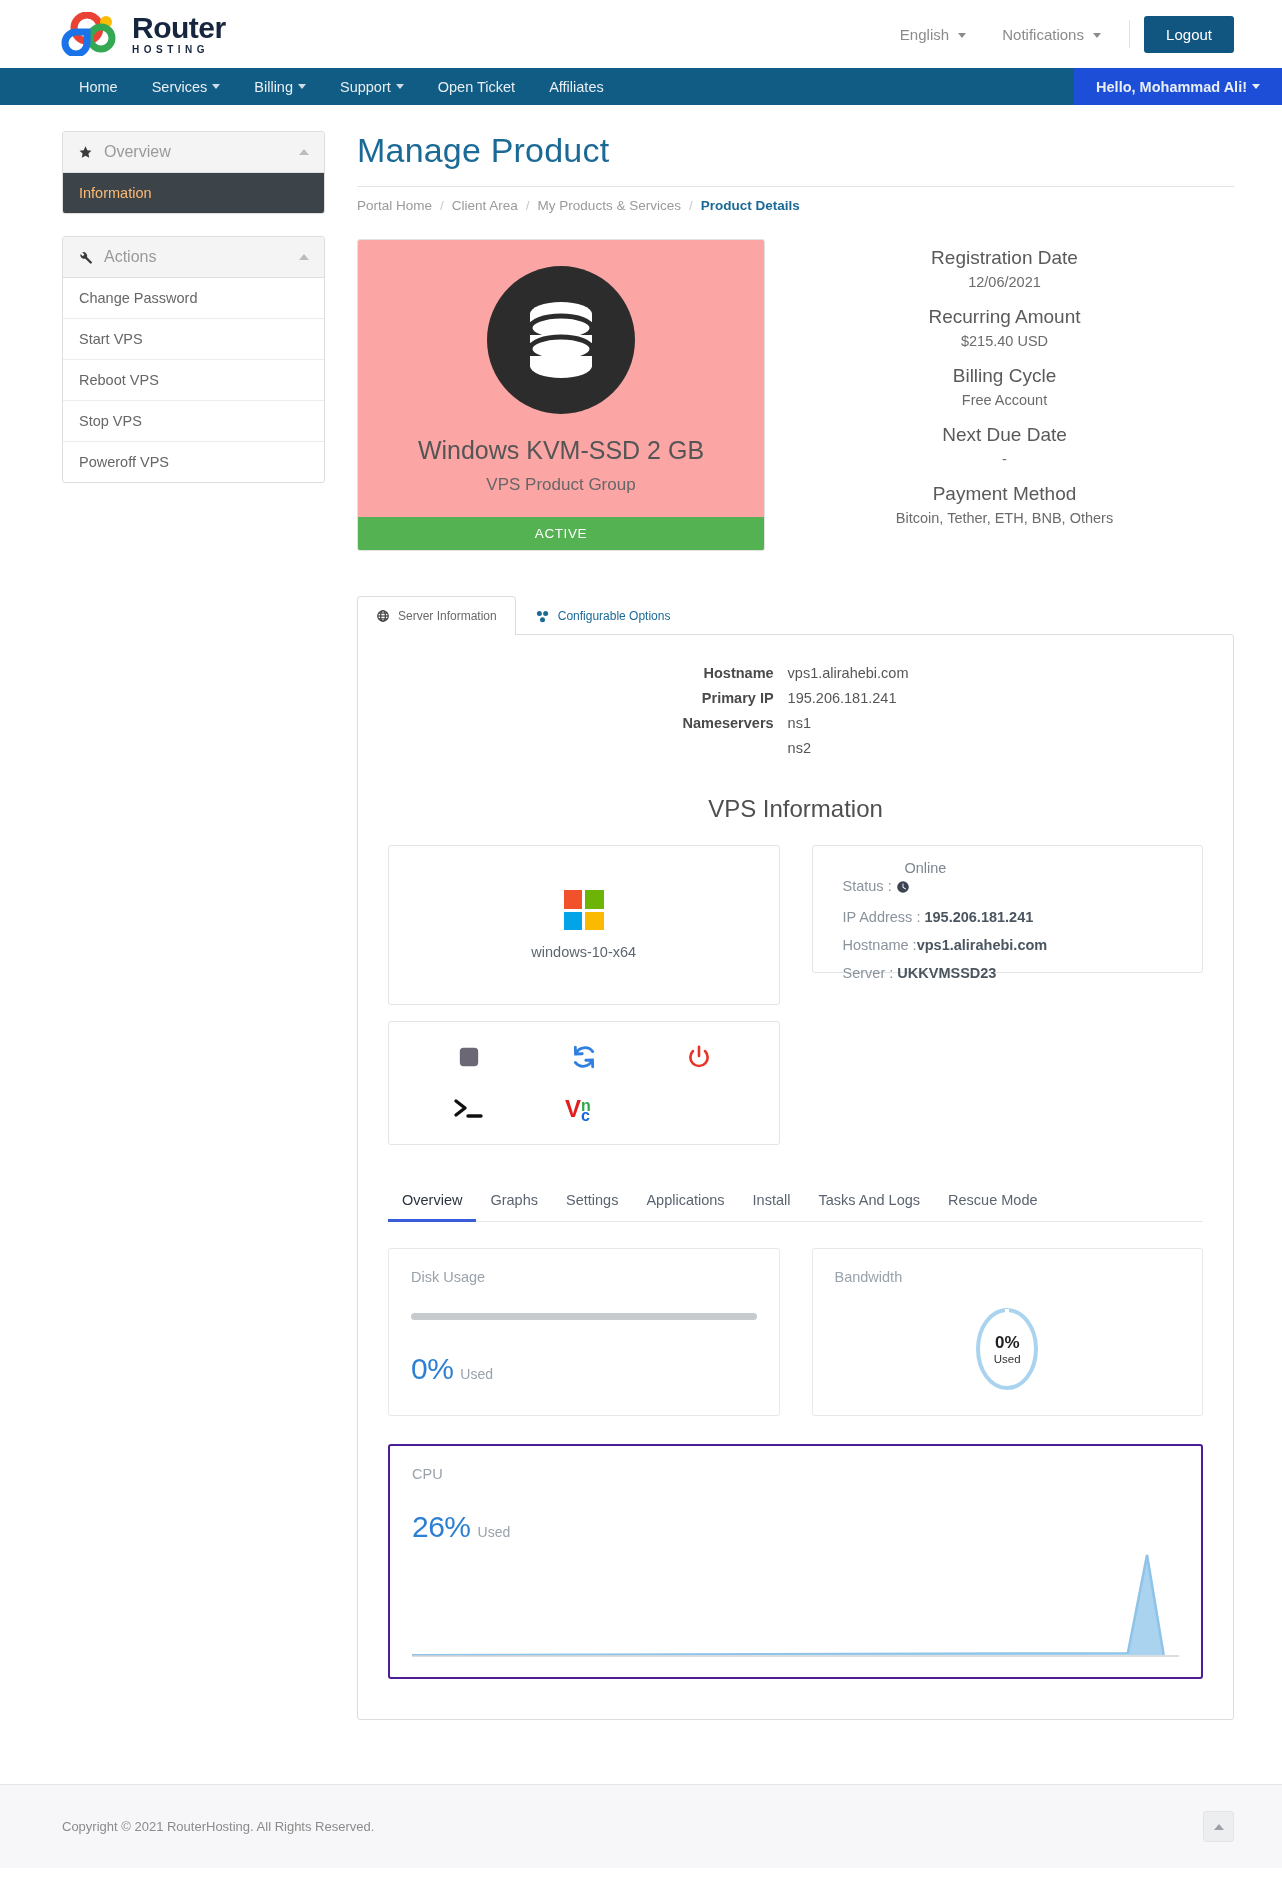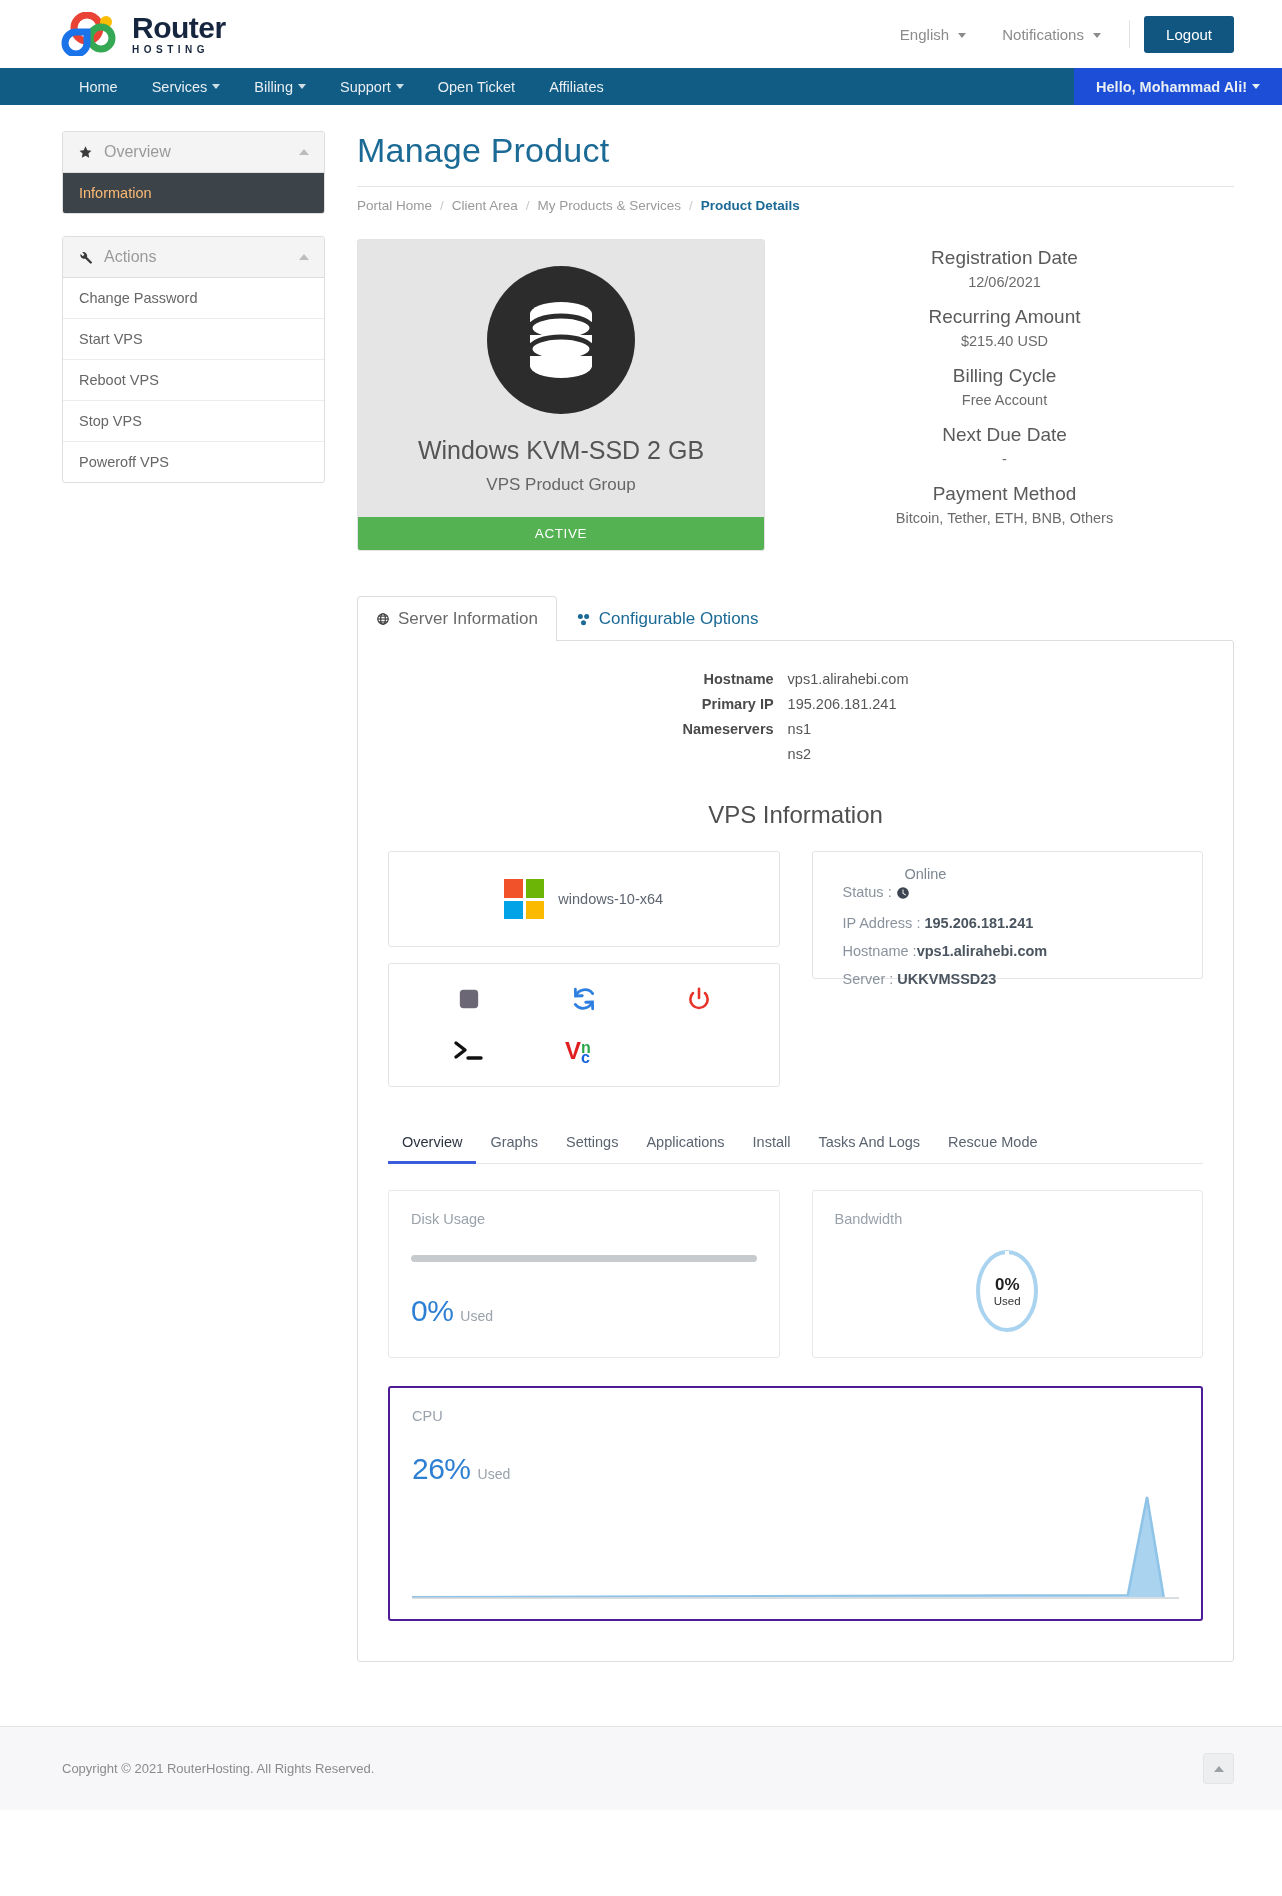--- a/index.html
+++ b/index.html
@@ -94,42 +94,42 @@
     display:flex; gap:8px; align-items:center; flex-wrap:wrap;
   }
   .breadcrumb .bc { cursor:pointer; }
   .breadcrumb .bc.last { color:#1b6a96; font-weight:bold; cursor:default; }
   .breadcrumb .sep { color:#c9c9c9; }
 
   
   .prod-row { display:flex; gap:10px; margin-top:26px; }
   .prod-card {
     width:408px; flex:0 0 408px; border:1px solid #e2e2e2; border-radius:3px; overflow:hidden;
-    background:#e5e5e5;
+    background:#fca5a5;
   }
   .prod-body { padding:26px 20px 22px; text-align:center; }
   .db-icon {
     width:148px; height:148px; border-radius:50%; background:#2c2c2c; margin:0 auto 22px;
     display:flex; align-items:center; justify-content:center;
   }
   .prod-name { font-size:25px; color:#555; font-weight:normal; margin-bottom:10px; }
   .prod-group { font-size:17px; color:#666; }
   .prod-status {
     background:#55b253; color:#fff; text-align:center; font-size:13.5px; padding:9px 0;
     letter-spacing:0.6px;
   }
   .prod-info { flex:1; text-align:center; padding-top:8px; }
   .pi-label { font-size:19px; color:#5a5a5a; margin-bottom:5px; }
   .pi-value { font-size:14.5px; color:#6b6b6b; margin-bottom:16px; }
 
   
   .tabs-wrap { margin-top:44px; }
   .tabs-strip { display:flex; gap:0; }
   .tab {
-    font-size:17px; padding:12px 18px; cursor:pointer; display:flex; align-items:center; gap:8px;
+    font-size:12px; padding:12px 18px; cursor:pointer; display:flex; align-items:center; gap:8px;
     border:1px solid transparent; border-bottom:none; color:#1b6a96;
     position:relative; top:1px;
   }
   .tab.active {
     background:#fff; border-color:#dddddd; color:#6a6a6a;
     border-top-left-radius:4px; border-top-right-radius:4px;
   }
   .tab .t-ico { color:#3a3a3a; font-size:14px; display:inline-flex; }
   .tab.active .t-ico { color:#3a3a3a; }
   .tabs-body {
@@ -142,21 +142,21 @@
   .srv-labels { text-align:right; }
   .srv-labels div { font-size:14.5px; font-weight:bold; color:#4a4a4a; line-height:1.73; }
   .srv-values div { font-size:14.5px; color:#565656; line-height:1.73; }
 
   .vps-h2 { text-align:center; font-size:24px; color:#4f4f4f; font-weight:normal; margin:34px 0 22px; }
 
   .vps-grid { display:flex; gap:32px; }
   .vps-col { flex:1; min-width:0; }
   .vps-box { border:1px solid #e4e4e4; border-radius:3px; background:#fff; }
 
-  .os-box { height:96px; display:flex; flex-direction:row; align-items:center; justify-content:center; gap:14px; }
+  .os-box { height:160px; display:flex; flex-direction:column; align-items:center; justify-content:center; gap:14px; }
   .win-logo { width:40px; height:40px; display:grid; grid-template-columns:1fr 1fr; grid-template-rows:1fr 1fr; gap:3px; }
   .os-name { font-size:14.5px; color:#5d6570; }
 
   .status-box { height:128px; padding:14px 0 0 30px; }
   .status-box .sb-online { font-size:14.5px; color:#7c8792; margin-left:62px; margin-bottom:-3px; }
   .status-box .sb-row { font-size:14.5px; color:#8a939d; line-height:1.92; }
   .status-box .sb-row b { color:#4a5560; font-weight:bold; }
   .clock-ico { display:inline-block; vertical-align:-3px; }
 
   .ctrl-box { height:124px; margin-top:16px; display:flex; align-items:center; padding:0 22px; }

